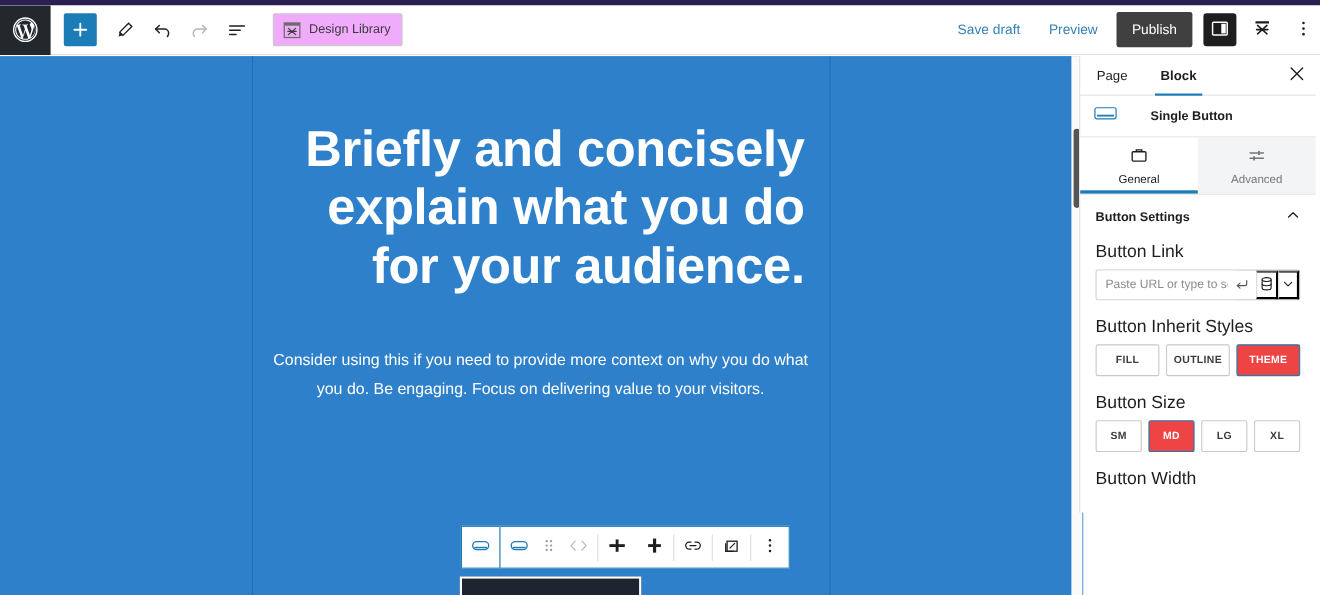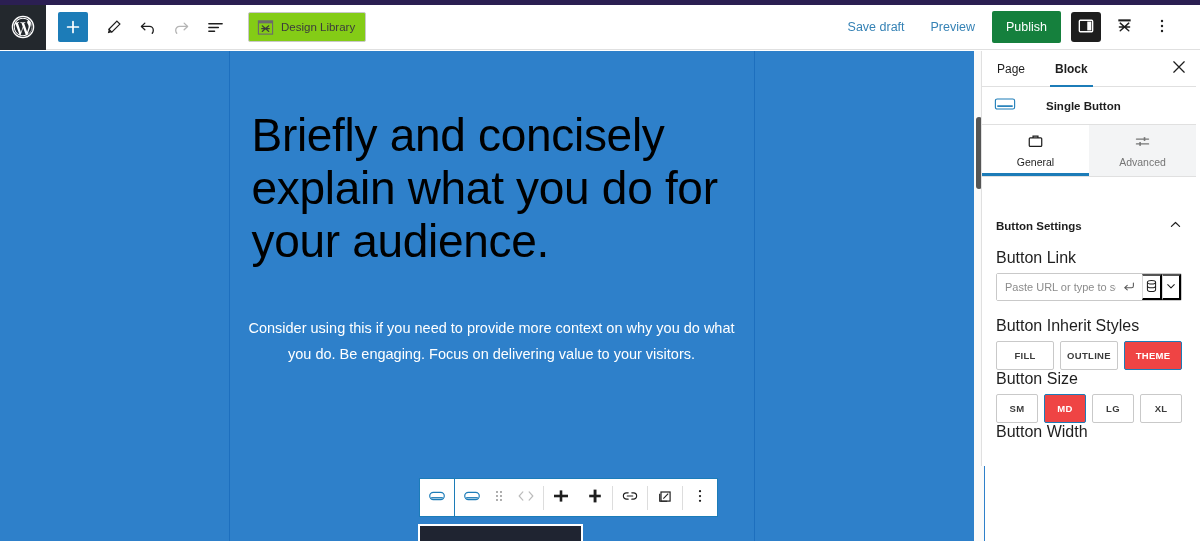--- a/index.html
+++ b/index.html
@@ -52,45 +52,45 @@
   }
   .tool-btn.disabled { color: #b5b5b5; }
   .tool-btn svg { display: block; }
 
   .design-library-btn {
     display: flex; align-items: center; gap: 7px;
     height: 30px;
     margin-left: 16px;
     padding: 0 10px 0 8px;
     border: 1px solid #c9c9c9;
-    background: #84cc16;
+    background: #f0abfc;
     border-radius: 2px;
     cursor: pointer;
     font-size: 11.5px;
     color: #3c3c3c;
     font-family: "Liberation Sans", sans-serif;
   }
   .design-library-btn .dl-icon { display: flex; align-items: center; }
 
   .header-right {
     margin-left: auto;
     display: flex; align-items: center; gap: 0;
-    padding-right: 23px;
+    padding-right: 0;
   }
   .header-link {
     font-size: 12.5px;
     color: #3582b5;
     background: none; border: none;
     cursor: pointer;
     padding: 0 13px;
     font-family: "Liberation Sans", sans-serif;
     height: 32px;
   }
   .publish-btn {
-    background: #15803d;
+    background: #404040;
     color: #fff;
     border: none;
     font-size: 12.5px;
     padding: 0 14px;
     height: 32px;
     border-radius: 2px;
     cursor: pointer;
     margin-left: 4px;
     font-family: "Liberation Sans", sans-serif;
   }
@@ -138,25 +138,25 @@
   .hero-inner {
     position: absolute;
     left: 229px; top: 0;
     width: 525px; height: 490px;
     display: flex; flex-direction: column;
     align-items: center;
     padding-top: 58px;
   }
   .hero-heading {
     width: 480px;
-    text-align: left;
-    color: #000000;
+    text-align: right;
+    color: #ffffff;
     font-size: 46px;
     line-height: 53px;
-    font-weight: 400;
+    font-weight: 700;
     letter-spacing: -0.3px;
   }
   .hero-paragraph {
     width: 505px;
     text-align: center;
     color: #ffffff;
     font-size: 14.5px;
     line-height: 26px;
     margin-top: 47px;
   }
@@ -300,21 +300,20 @@
   }
 
   .sb-section {
     padding: 12px 14px 0 14px;
   }
   .sb-section-head {
     display: flex; align-items: center;
     justify-content: space-between;
     cursor: pointer;
     margin-bottom: 14px;
-    margin-top: 28px;
   }
   .sb-section-title {
     font-size: 11.5px; font-weight: bold; color: #1e1e1e;
   }
   .sb-field-label {
     font-size: 16px; color: #1e1e1e;
     margin-bottom: 6px;
   }
   .sb-link-row {
     display: flex; align-items: stretch;
@@ -343,20 +342,21 @@
     width: 24px;
     border-left: 1px solid #d8d8d8;
     background: #fff;
     display: flex; align-items: center; justify-content: center;
     cursor: pointer;
     color: #1e1e1e;
   }
 
   .seg-group {
     display: flex; gap: 6px;
+    margin-bottom: 16px;
     align-items: center;
   }
   .seg-btn {
     flex: 1;
     height: 29px;
     border: 1px solid #c9c9c9;
     background: #fff;
     color: #3c3c3c;
     font-size: 9.5px;
     font-weight: bold;

